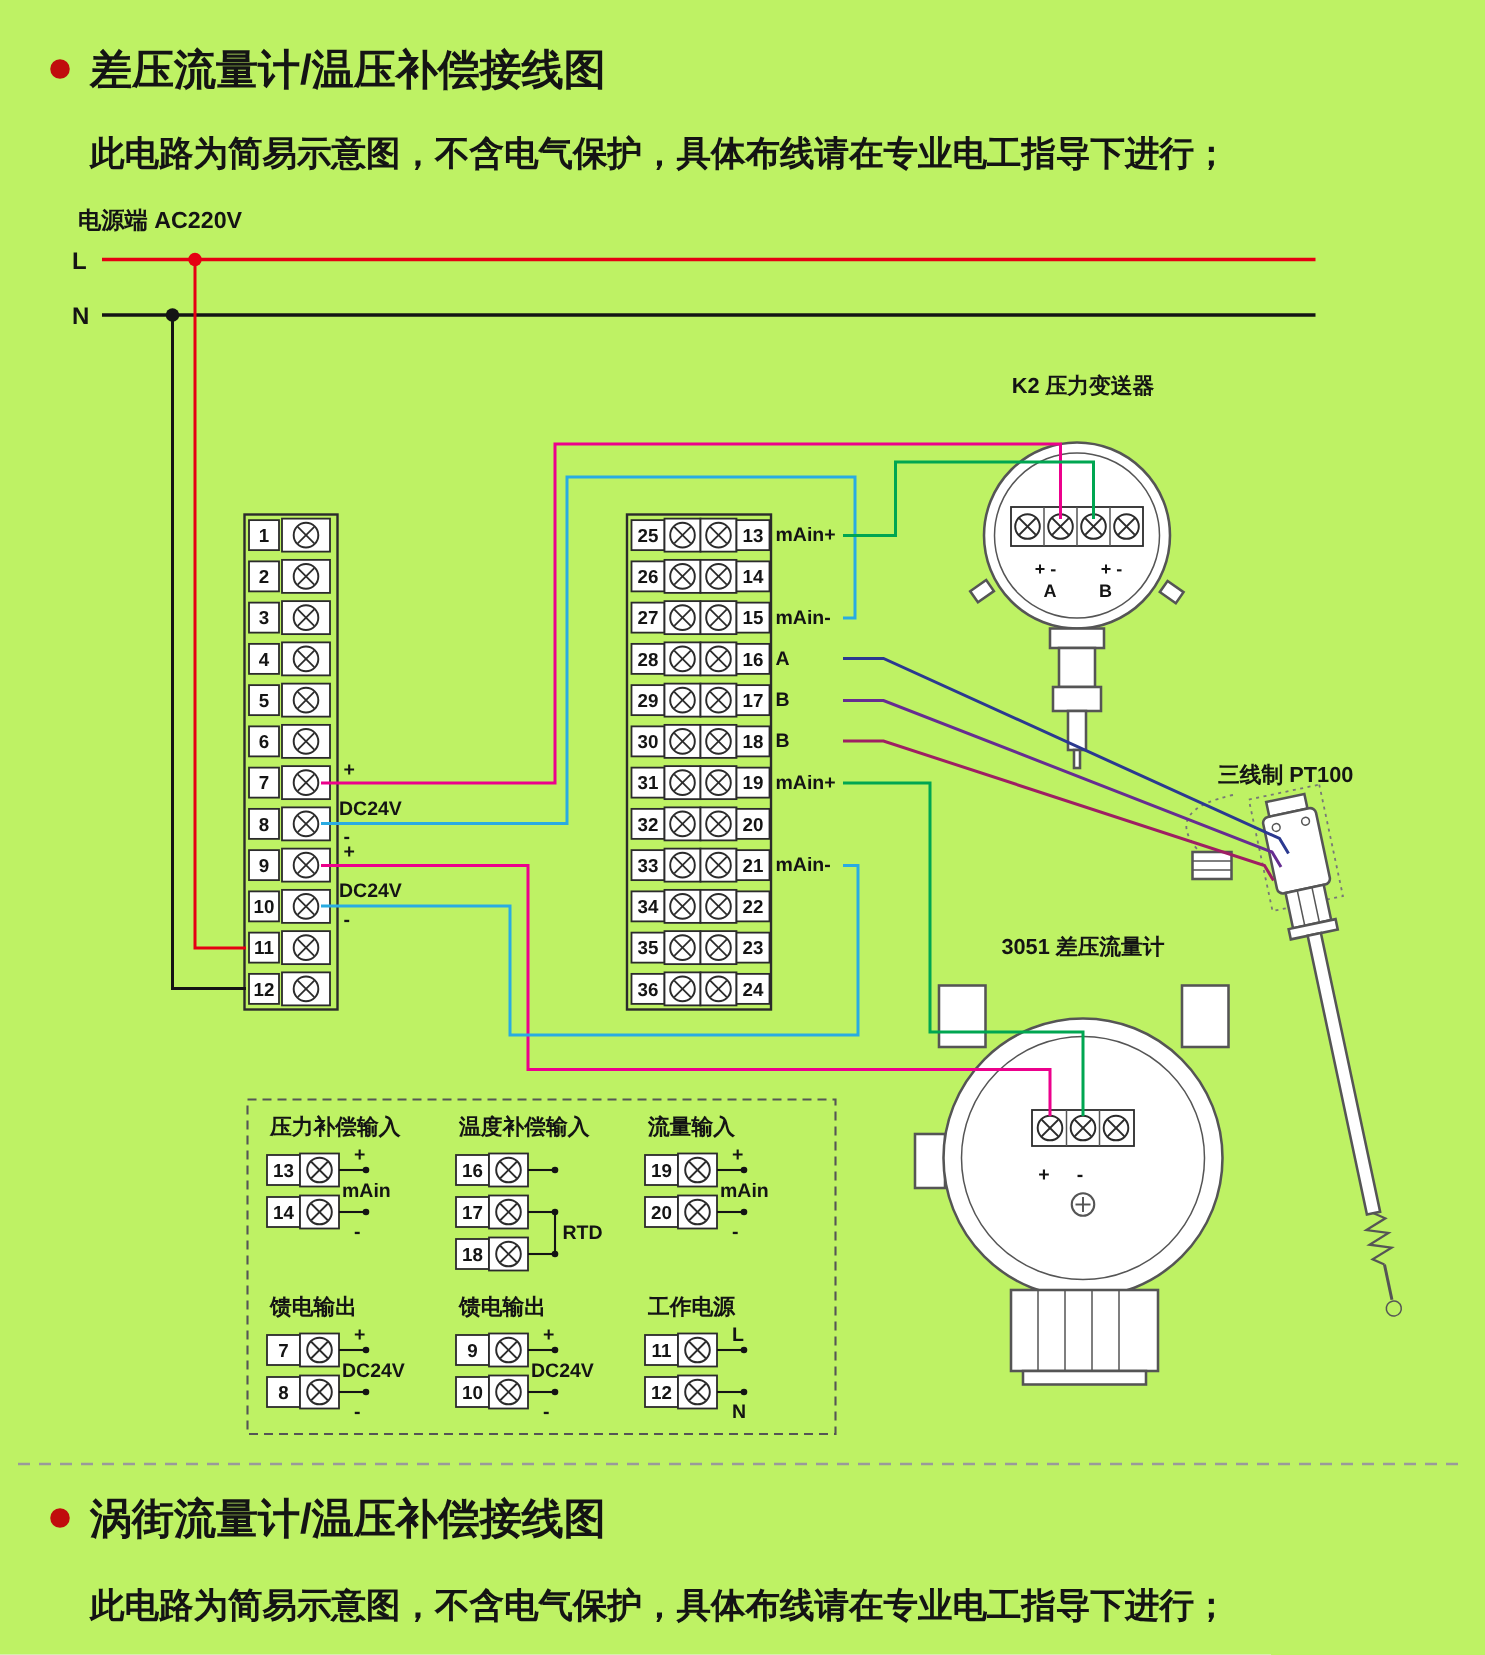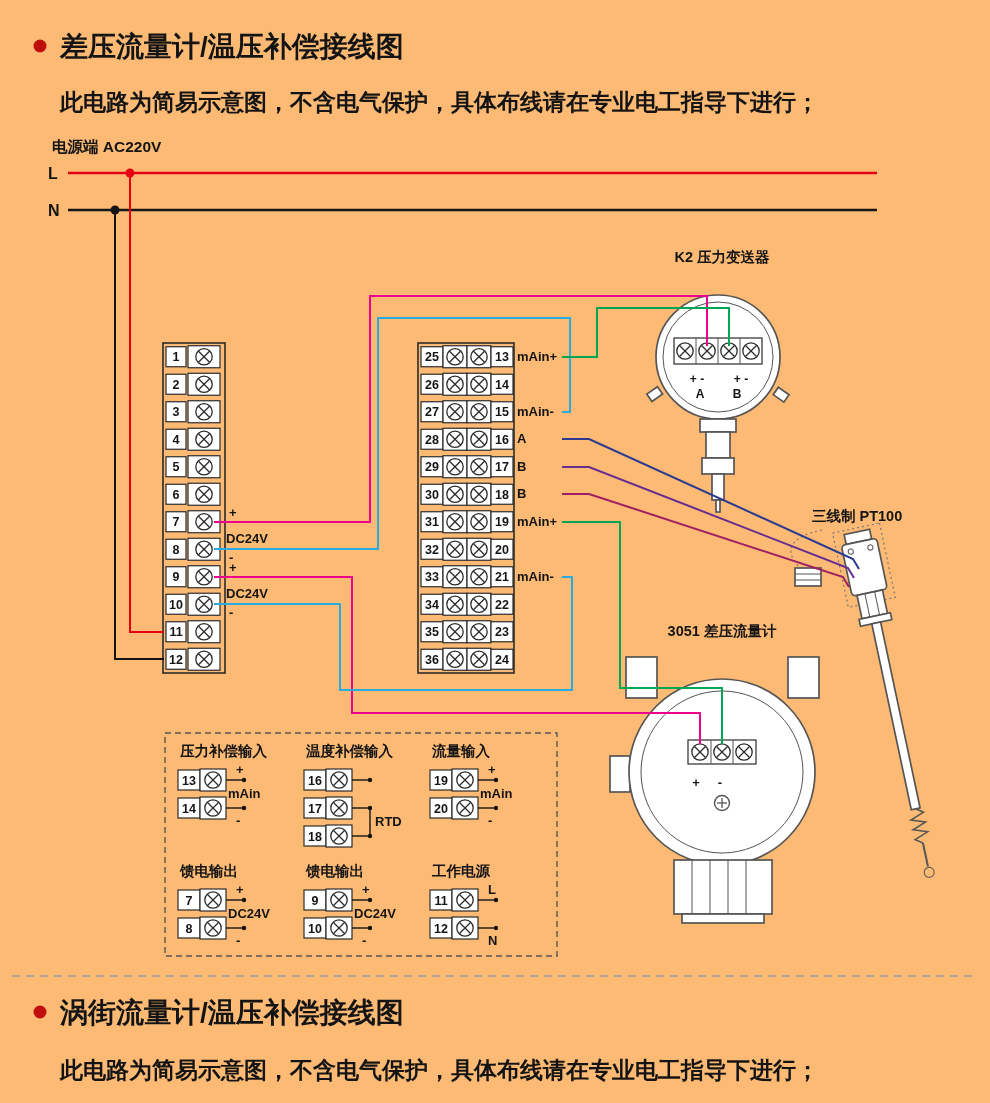--- a/index.html
+++ b/index.html
@@ -1,16 +1,16 @@
 <!DOCTYPE html>
 <html><head>
 <meta charset="utf-8">
 <style>
   html,body{margin:0;padding:0;background:#eaeaea;}
-  .page{width:990px;height:1103px;background:#fdba74;position:relative;margin:0 auto;
+  .page{width:990px;height:1103px;background:#bef264;position:relative;margin:0 auto;
         font-family:"Liberation Sans","DejaVu Sans",sans-serif;}
   svg{display:block;}
   text{font-family:"Liberation Sans","DejaVu Sans",sans-serif;fill:#141414;}
   .title{font-size:28px;font-weight:700;}
   .subtitle{font-size:23px;font-weight:700;}
   .power-label{font-size:15.5px;font-weight:700;}
   .ln{font-size:16px;font-weight:700;}
   .num{font-size:12.5px;font-weight:700;text-anchor:middle;}
   .wire-label{font-size:13px;font-weight:700;}
   .tag{font-size:13px;font-weight:700;}

